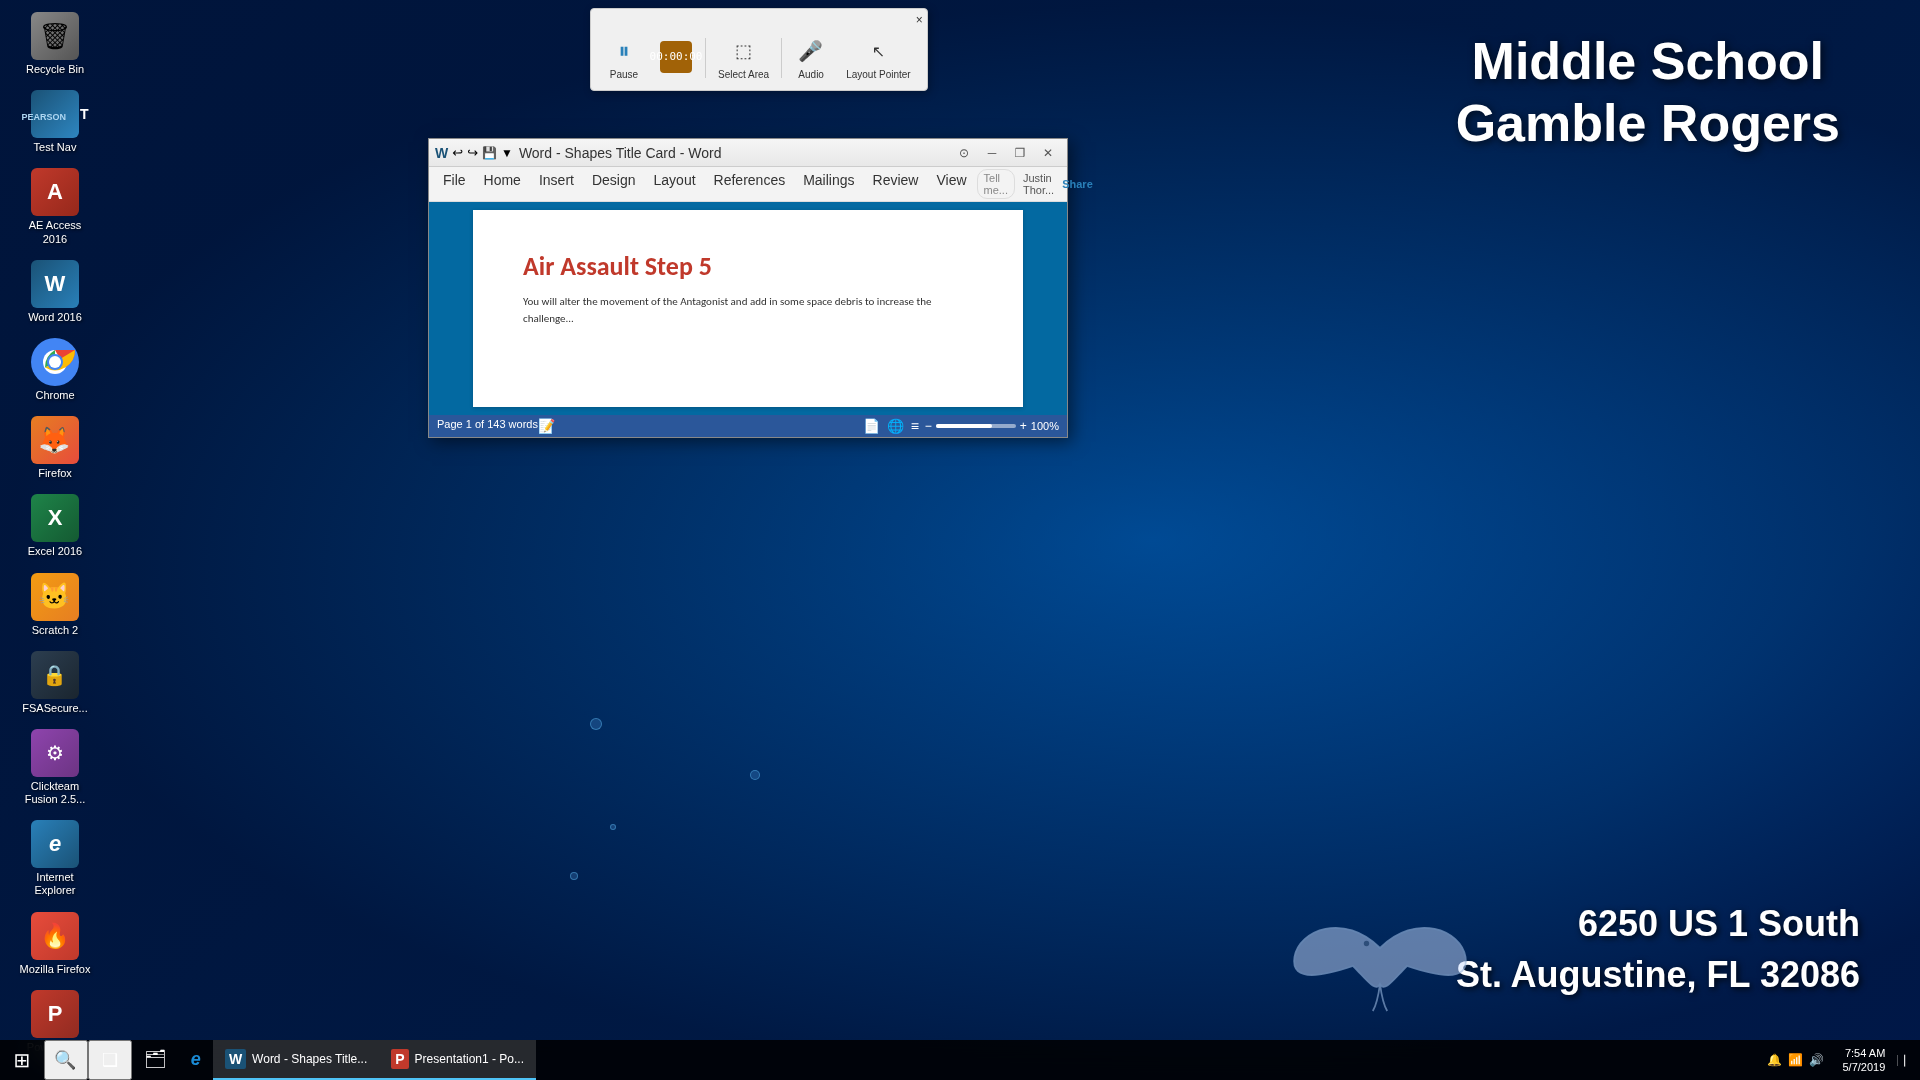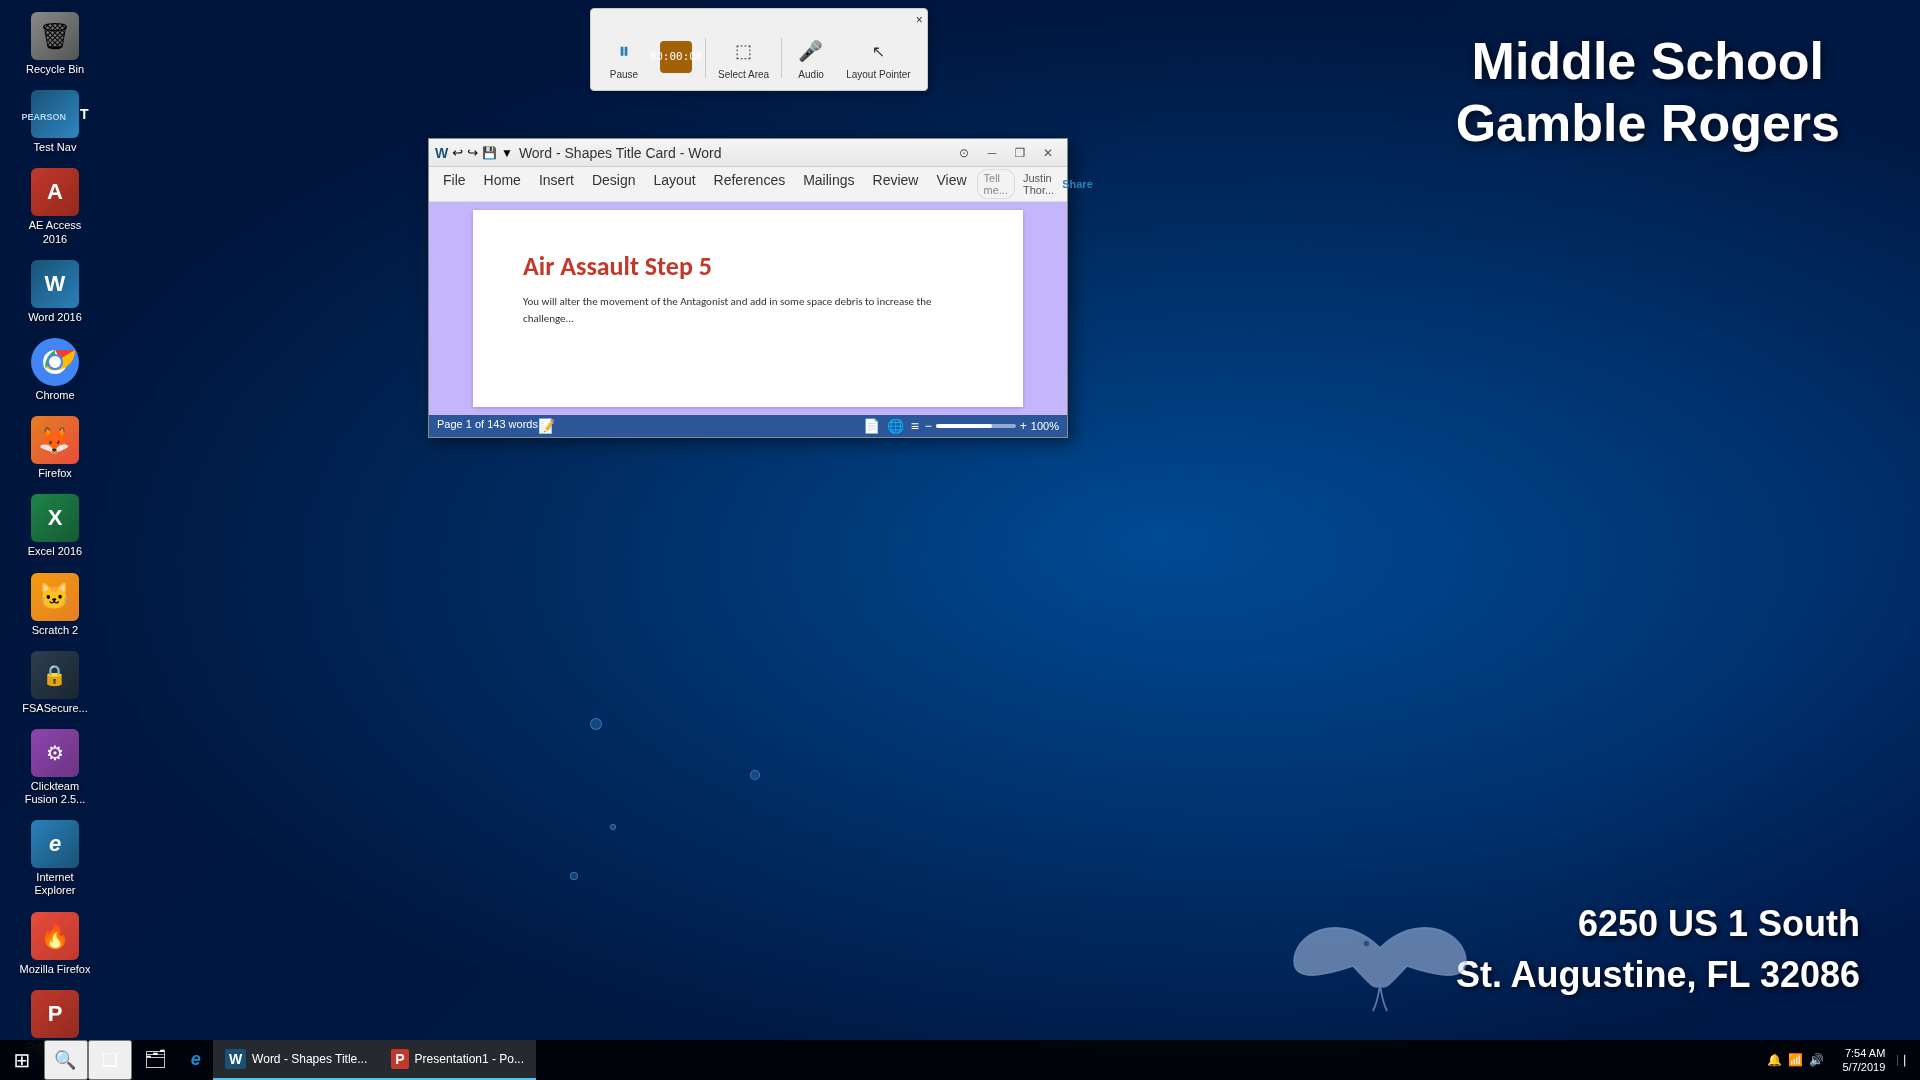--- a/index.html
+++ b/index.html
@@ -285,21 +285,21 @@
       display: flex;
       align-items: center;
       gap: 8px;
       font-size: 11px;
       color: #555;
     }
 
     
     .word-document {
       flex: 1;
-      background: #c4b5fd;
+      background: #0369a1;
       display: flex;
       justify-content: center;
       padding: 8px;
       overflow: hidden;
     }
 
     .word-page {
       background: white;
       width: 100%;
       max-width: 550px;

